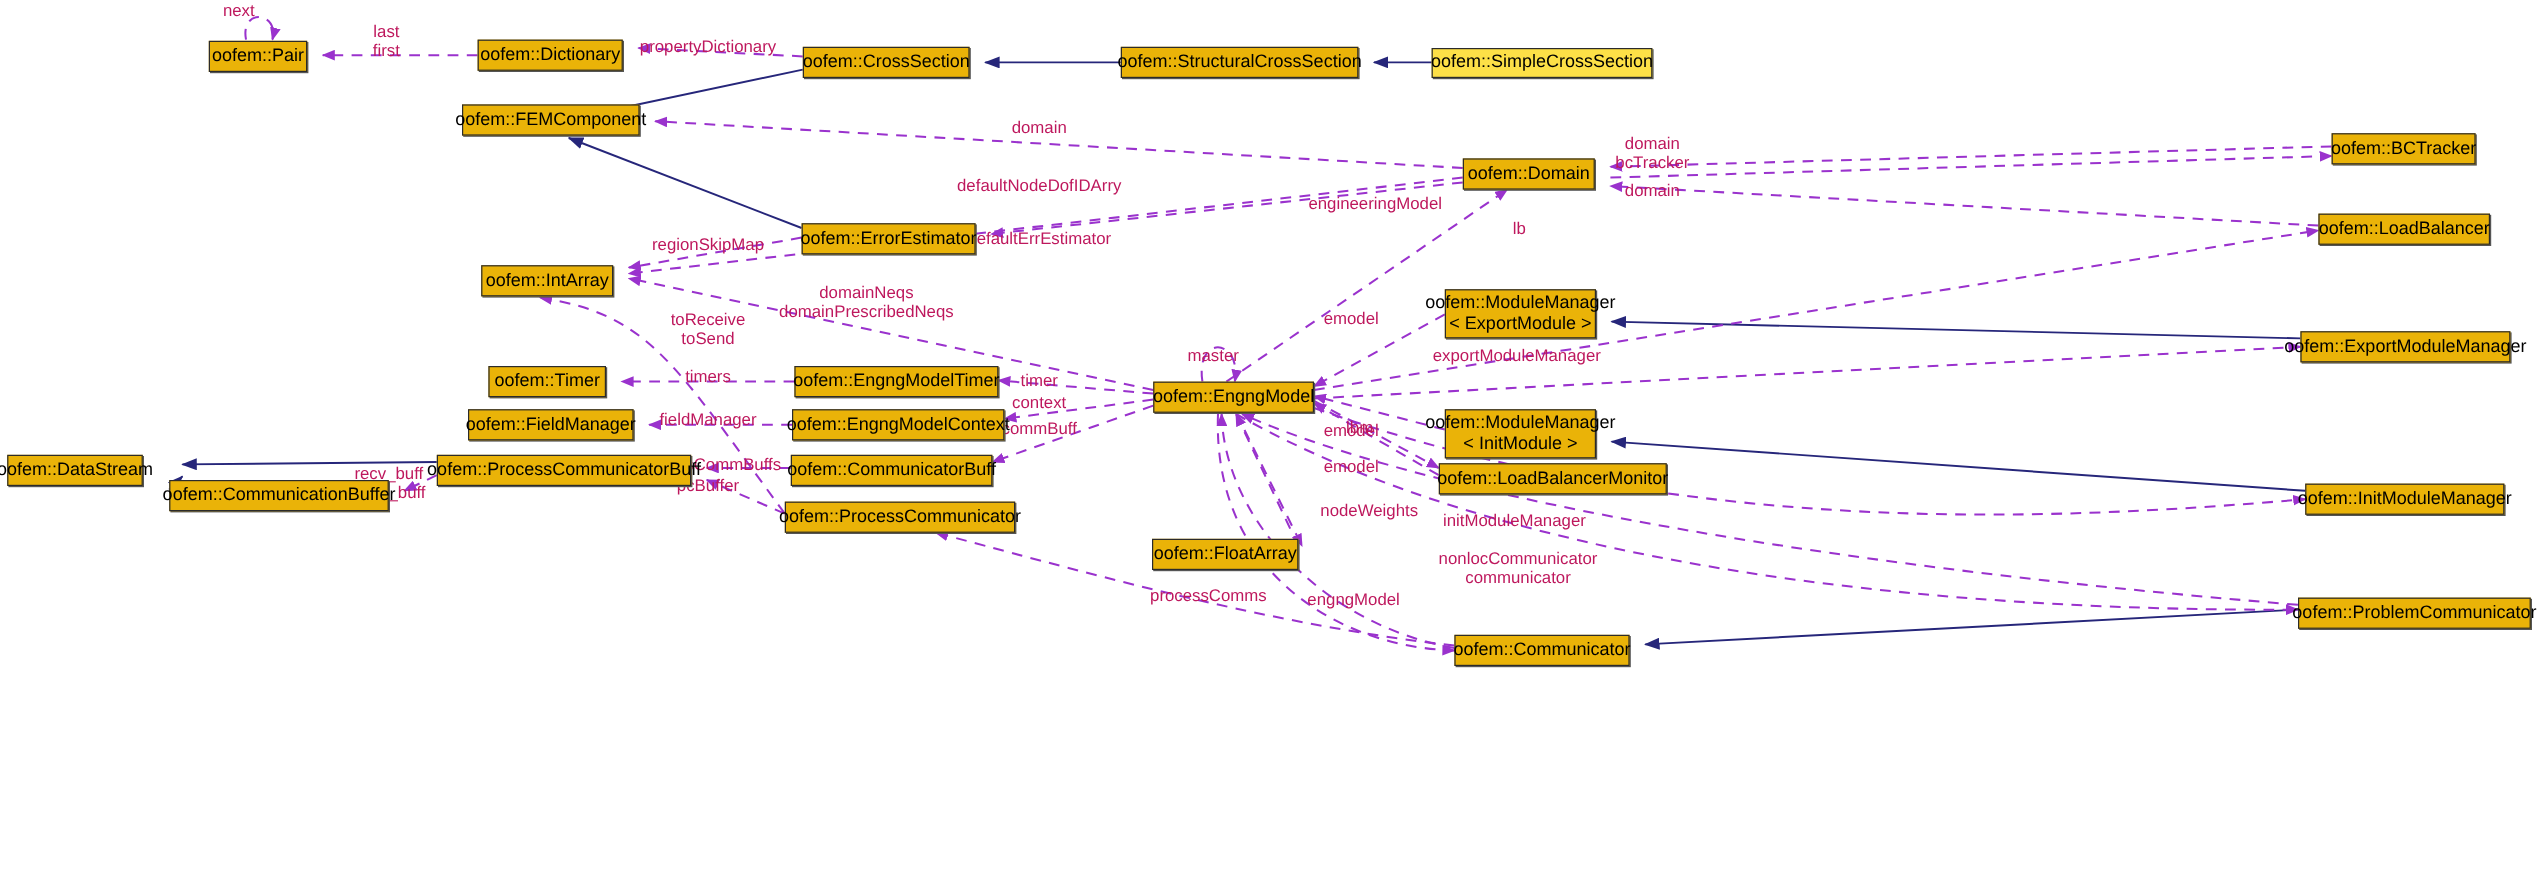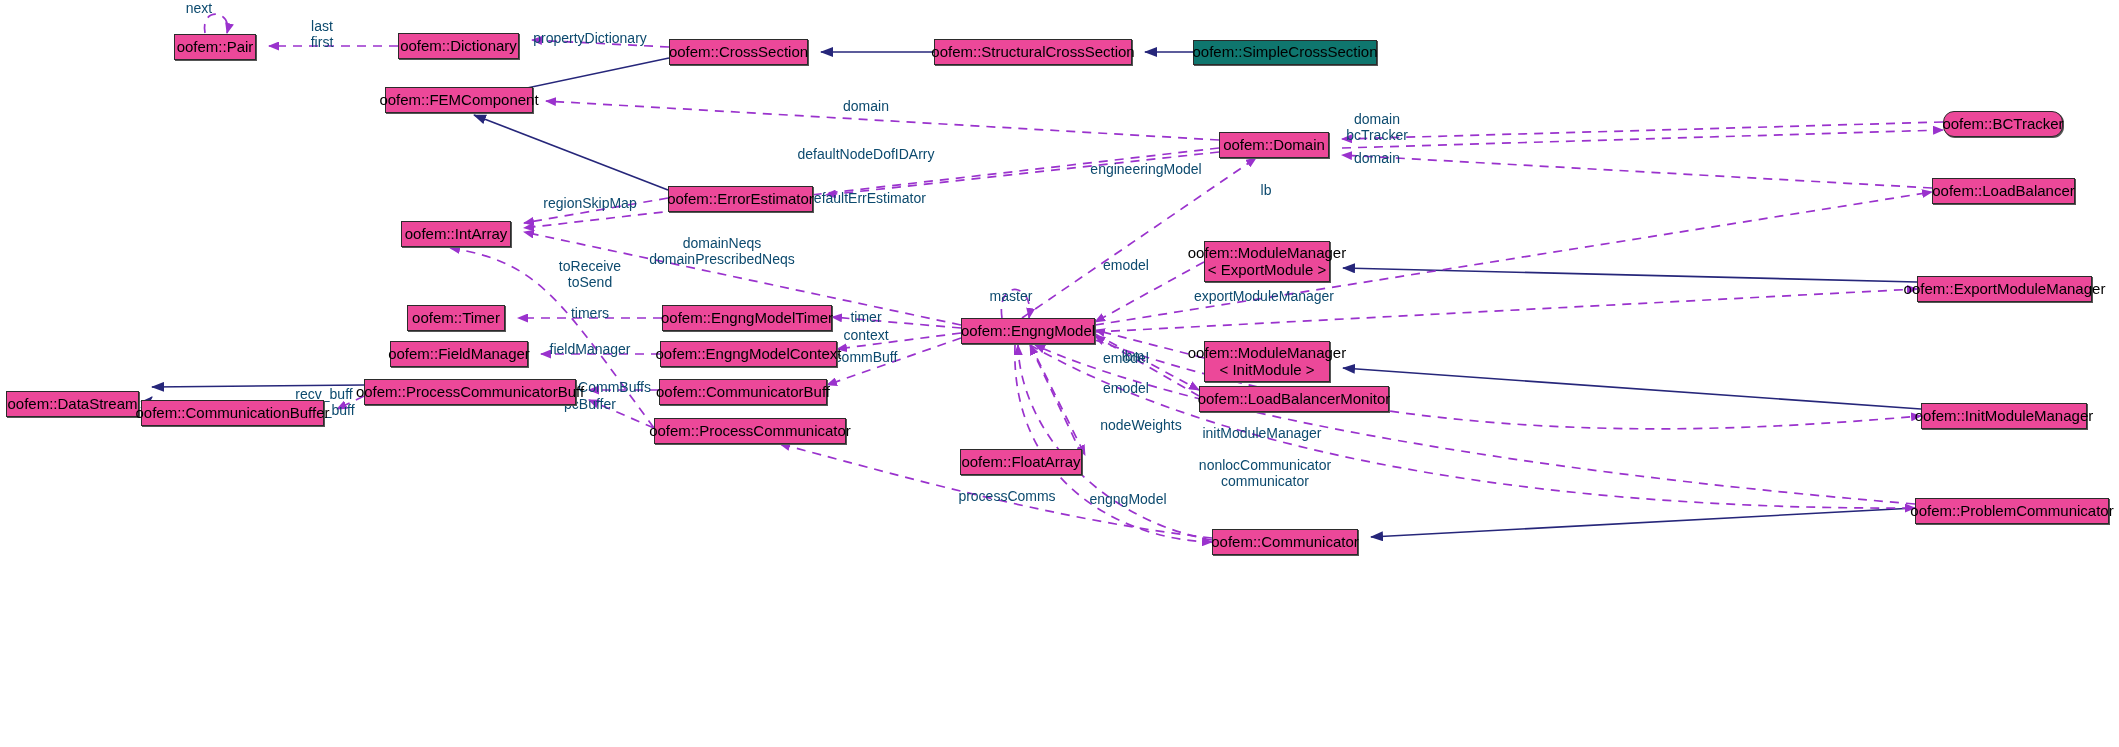--- a/index.html
+++ b/index.html
@@ -22,44 +22,44 @@
     position: absolute;
     left: 0;
     top: 0;
     width: 2119px;
     height: 747px;
   }
   .node {
     position: absolute;
     box-sizing: border-box;
     border: 1px solid #2b2b2b;
-    background: #ec4899;
+    background: #eab308;
     color: #000000;
     font-size: 15px;
     line-height: 1.12;
     display: flex;
     flex-direction: column;
     align-items: center;
     justify-content: center;
     text-align: center;
     white-space: pre;
     padding: 1px 7px;
     z-index: 5;
     box-shadow: 1px 1px 0 0 #555;
   }
   .node.highlight {
-    background: #0f766e;
+    background: #fde047;
   }
   .node .line2 {
     display: block;
   }
   .edge-label {
     position: absolute;
     font-size: 14px;
-    color: #0c4a6e;
+    color: #be185d;
     line-height: 1.15;
     white-space: pre;
     text-align: center;
     z-index: 4;
     transform: translateX(-50%);
   }
 </style>
 </head>
 <body>
 
@@ -131,34 +131,34 @@
   </svg>
 
   <div id="node-layer">
       <div class="node" style="left: 174px; top: 34px; width: 82px; height: 26px;"><span>oofem::Pair</span></div>
       <div class="node" style="left: 398px; top: 33px; width: 121px; height: 26px;"><span>oofem::Dictionary</span></div>
       <div class="node" style="left: 669px; top: 39px; width: 139px; height: 26px;"><span>oofem::CrossSection</span></div>
       <div class="node" style="left: 934px; top: 39px; width: 198px; height: 26px;"><span>oofem::StructuralCrossSection</span></div>
       <div class="node highlight" style="left: 1193px; top: 40px; width: 184px; height: 25px;"><span>oofem::SimpleCrossSection</span></div>
       <div class="node" style="left: 385px; top: 87px; width: 148px; height: 26px;"><span>oofem::FEMComponent</span></div>
       <div class="node" style="left: 1219px; top: 132px; width: 110px; height: 26px;"><span>oofem::Domain</span></div>
-      <div class="node" style="left: 1943px; top: 111px; width: 120px; height: 26px; border-radius: 11px;"><span>oofem::BCTracker</span></div>
+      <div class="node" style="left: 1943px; top: 111px; width: 120px; height: 26px;"><span>oofem::BCTracker</span></div>
       <div class="node" style="left: 1932px; top: 178px; width: 143px; height: 26px;"><span>oofem::LoadBalancer</span></div>
       <div class="node" style="left: 668px; top: 186px; width: 145px; height: 26px; text-align: center;"><span>oofem::ErrorEstimator</span></div>
       <div class="node" style="left: 401px; top: 221px; width: 110px; height: 26px;"><span>oofem::IntArray</span></div>
       <div class="node" style="left: 1204px; top: 241px; width: 126px; height: 41px;"><span>oofem::ModuleManager</span><span class="line2">&lt; ExportModule &gt;</span></div>
       <div class="node" style="left: 1917px; top: 276px; width: 175px; height: 26px;"><span>oofem::ExportModuleManager</span></div>
       <div class="node" style="left: 407px; top: 305px; width: 98px; height: 26px;"><span>oofem::Timer</span></div>
       <div class="node" style="left: 662px; top: 305px; width: 170px; height: 26px;"><span>oofem::EngngModelTimer</span></div>
       <div class="node" style="left: 961px; top: 318px; width: 134px; height: 26px;"><span>oofem::EngngModel</span></div>
       <div class="node" style="left: 1204px; top: 341px; width: 126px; height: 41px;"><span>oofem::ModuleManager</span><span class="line2">&lt; InitModule &gt;</span></div>
       <div class="node" style="left: 390px; top: 341px; width: 138px; height: 26px;"><span>oofem::FieldManager</span></div>
       <div class="node" style="left: 660px; top: 341px; width: 177px; height: 26px;"><span>oofem::EngngModelContext</span></div>
       <div class="node" style="left: 1199px; top: 386px; width: 190px; height: 26px;"><span>oofem::LoadBalancerMonitor</span></div>
-      <div class="node" style="left: 6px; top: 391px; width: 133px; height: 26px; text-align: center;"><span>oofem::DataStream</span></div>
+      <div class="node" style="left: 6px; top: 379px; width: 113px; height: 26px; text-align: center;"><span>oofem::DataStream</span></div>
       <div class="node" style="left: 364px; top: 379px; width: 212px; height: 26px;"><span>oofem::ProcessCommunicatorBuff</span></div>
       <div class="node" style="left: 659px; top: 379px; width: 168px; height: 26px;"><span>oofem::CommunicatorBuff</span></div>
       <div class="node" style="left: 1921px; top: 403px; width: 166px; height: 26px;"><span>oofem::InitModuleManager</span></div>
       <div class="node" style="left: 141px; top: 400px; width: 183px; height: 26px;"><span>oofem::CommunicationBuffer</span></div>
       <div class="node" style="left: 654px; top: 418px; width: 192px; height: 26px;"><span>oofem::ProcessCommunicator</span></div>
       <div class="node" style="left: 960px; top: 449px; width: 122px; height: 26px;"><span>oofem::FloatArray</span></div>
       <div class="node" style="left: 1915px; top: 498px; width: 194px; height: 26px;"><span>oofem::ProblemCommunicator</span></div>
       <div class="node" style="left: 1212px; top: 529px; width: 146px; height: 26px;"><span>oofem::Communicator</span></div>
     </div>
   <div id="label-layer">

